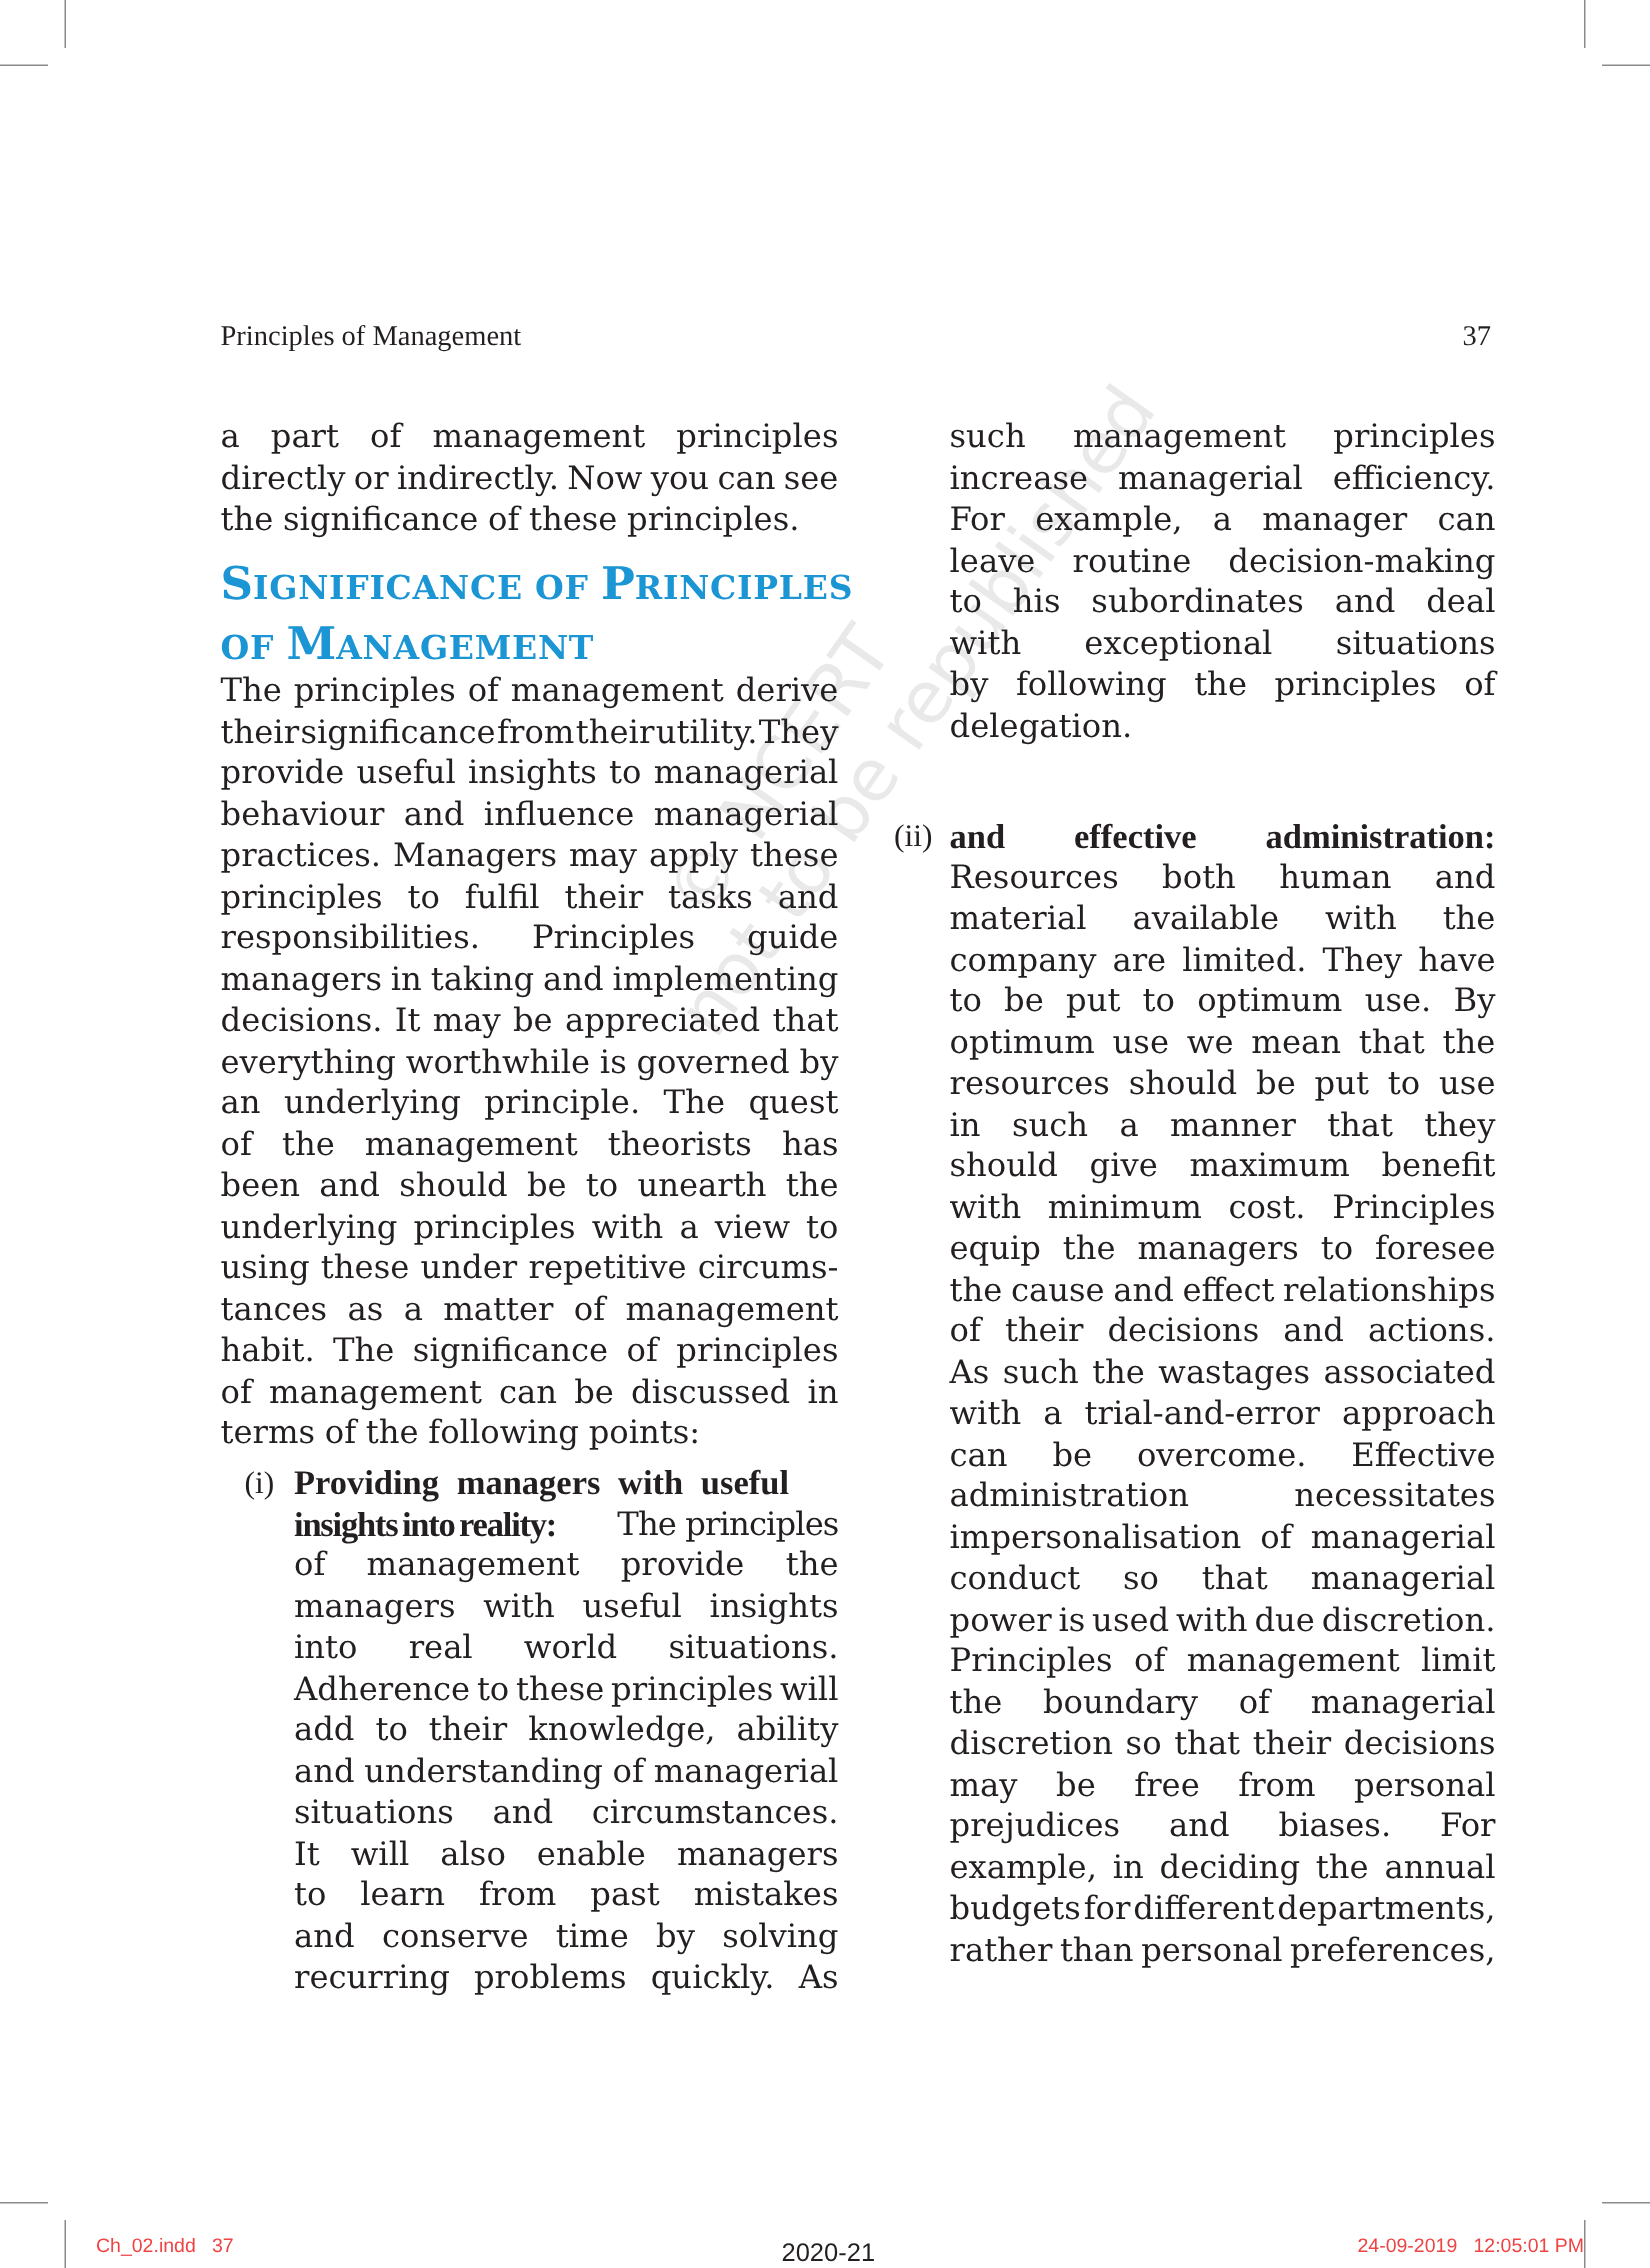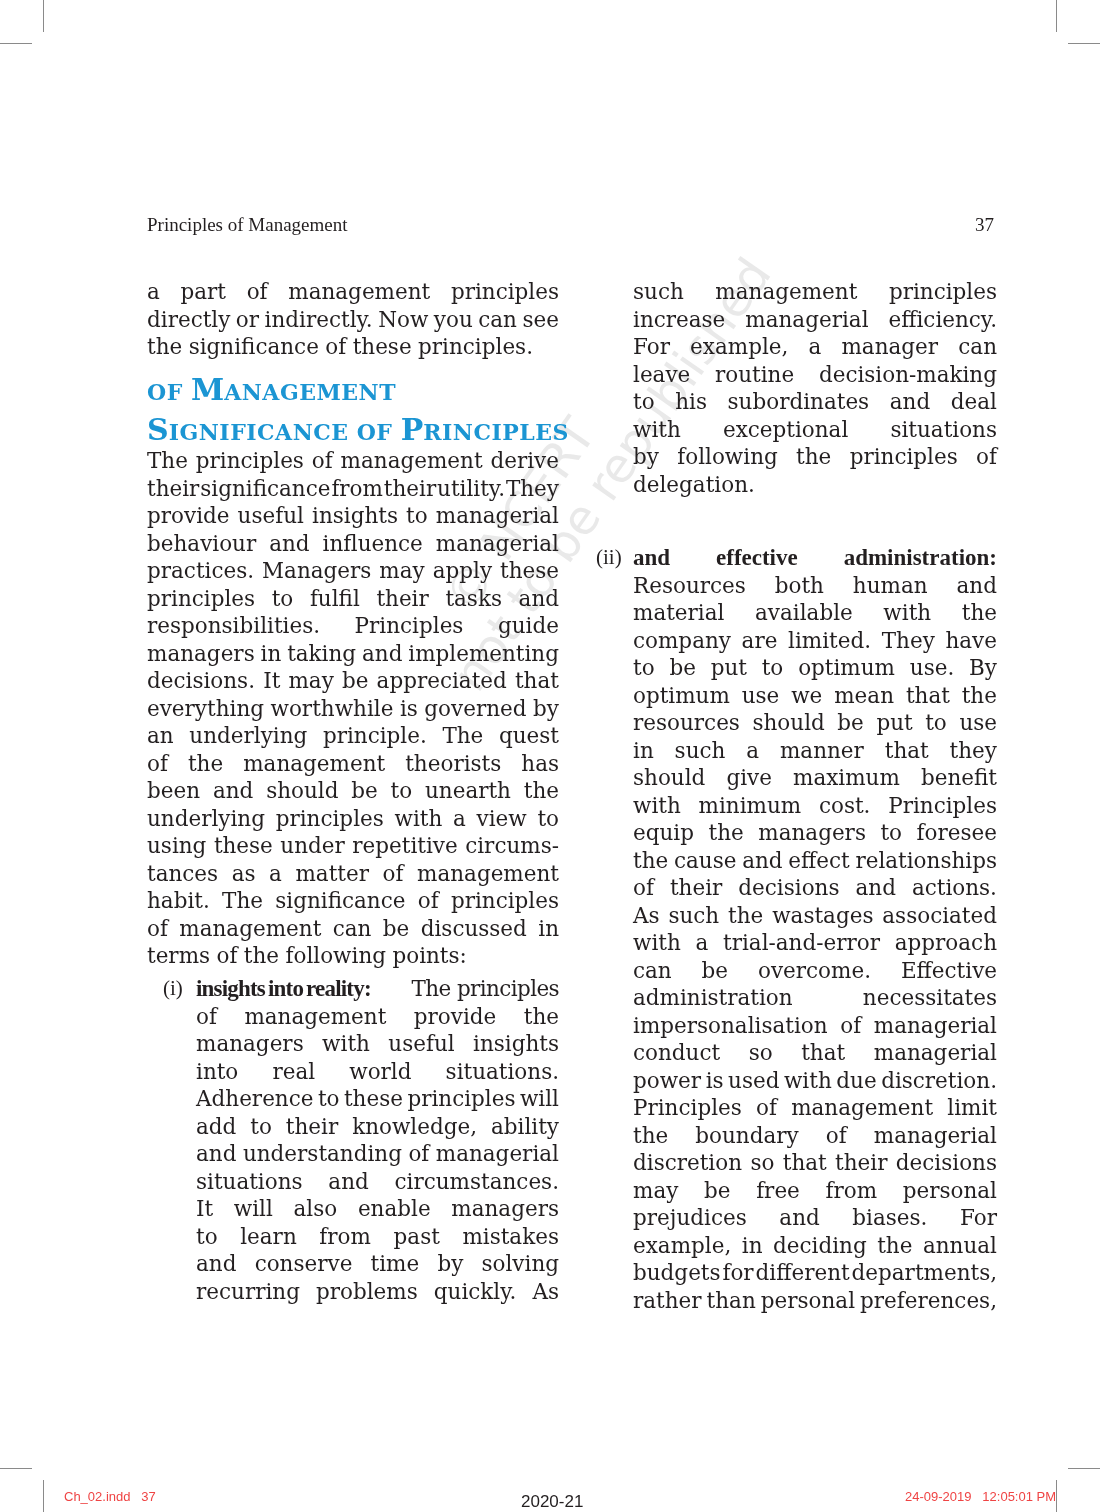--- a/index.html
+++ b/index.html
@@ -64,24 +64,24 @@
         <span class="w">significance</span>
         <span class="w">of</span>
         <span class="w">these</span>
         <span class="w">principles.</span>
       </div>
   </div>
 </div>
 
 <div class="heading" style="position:absolute;left:147px;top:370px;">
   <div style="height:40px;line-height:40px;">
-    <span class="sc">OF </span><span class="big">M</span><span class="sc">ANAGEMENT</span>
+    <span class="big">S</span><span class="sc">IGNIFICANCE OF </span><span class="big">P</span><span class="sc">RINCIPLES</span>
   </div>
   <div style="height:40px;line-height:40px;">
-    <span class="big">S</span><span class="sc">IGNIFICANCE OF </span><span class="big">P</span><span class="sc">RINCIPLES</span>
+    <span class="sc">OF </span><span class="big">M</span><span class="sc">ANAGEMENT</span>
   </div>
 </div>
 
 <div class="col" style="left:147px;top:447px;width:412px;" id="left-body">
     <div class="line">
       <span class="w">The</span>
       <span class="w">principles</span>
       <span class="w">of</span>
       <span class="w">management</span>
       <span class="w">derive</span>
@@ -214,20 +214,23 @@
       <span class="w">terms</span>
       <span class="w">of</span>
       <span class="w">the</span>
       <span class="w">following</span>
       <span class="w">points:</span>
     </div>
   </div>
 
 <div class="item-num" style="left:163px;top:976px;">(i)</div>
 <div class="col" style="left:196px;top:975px;width:363px;" id="item1">
+  <div class="line">
+      <span class="b" style="word-spacing:6px;">Providing managers with useful</span>
+    </div>
   <div class="line last" style="justify-content:space-between;">
       <span class="b" style="letter-spacing:-0.8px;word-spacing:-2px;">insights into reality:</span>
       <span style="letter-spacing:-0.6px;">The principles</span>
     </div>
   <div id="item1-lines">
       <div class="line">
         <span class="w">of</span>
         <span class="w">management</span>
         <span class="w">provide</span>
         <span class="w">the</span>

